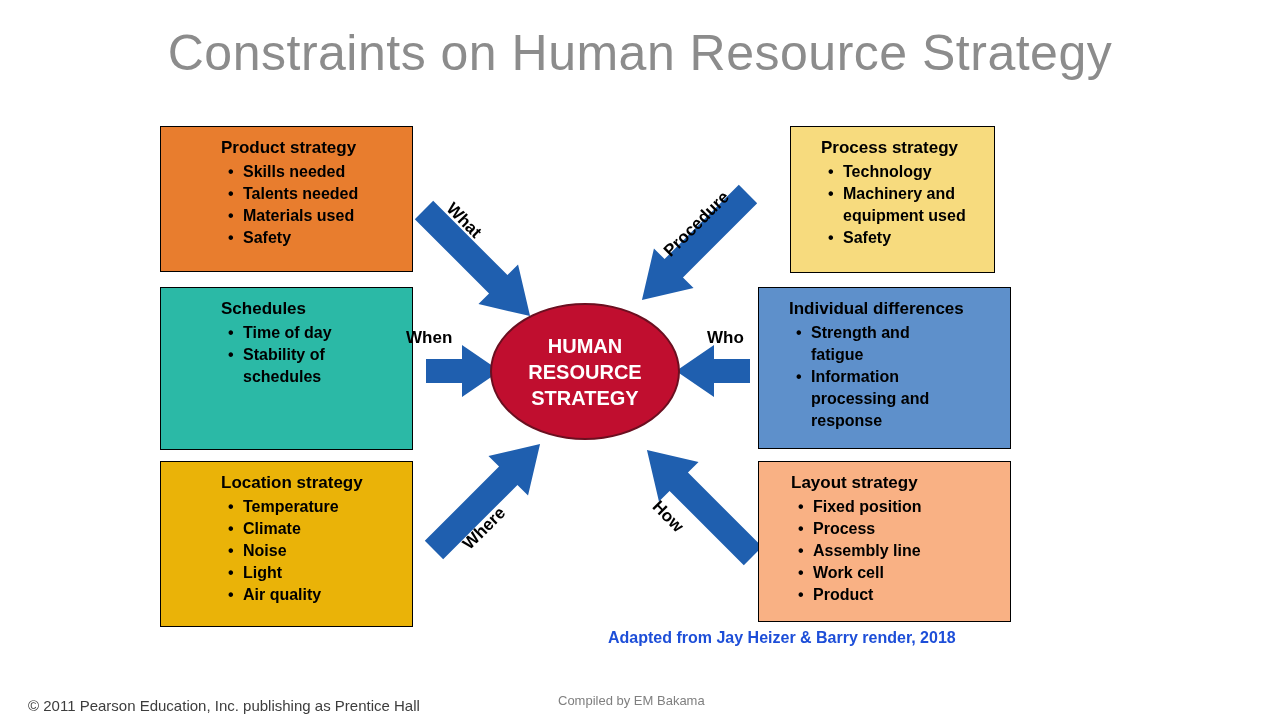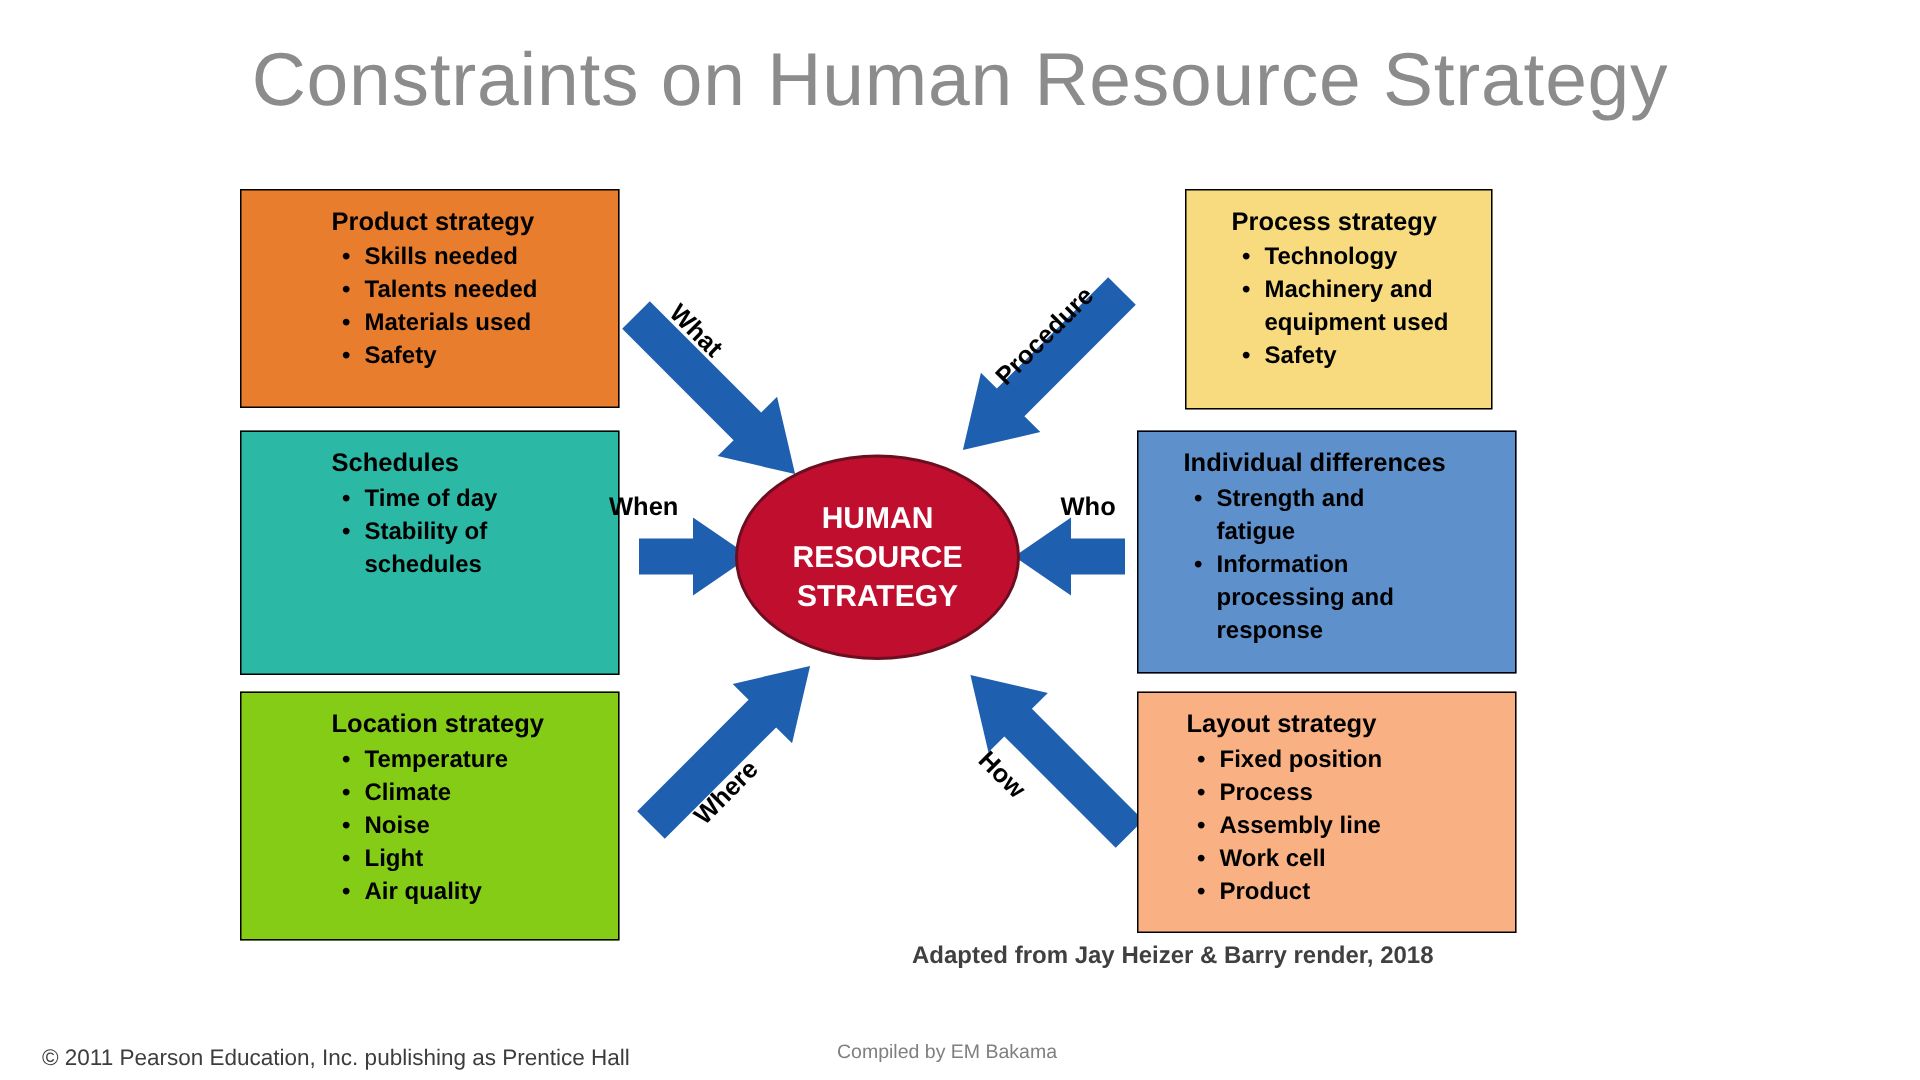--- a/index.html
+++ b/index.html
@@ -27,21 +27,21 @@
   }
   .box li::before { content:"•"; position:absolute; left:2px; }
 
   .box-product    { left:160px; top:126px; width:253px; height:146px; background:#E87D2E; }
   .box-process    { left:758px; top:126px; width:205px; height:147px; background:#F7DB7E; padding-left:30px;margin-left:32px; }
   .box-process li { max-width:150px; }
   .box-schedules  { left:160px; top:287px; width:253px; height:163px; background:#2BB9A6; }
   .box-schedules li { max-width:152px; }
   .box-individual { left:758px; top:287px; width:253px; height:162px; background:#5E90CB; padding-left:30px; }
   .box-individual li { max-width:138px; }
-  .box-location   { left:160px; top:461px; width:253px; height:166px; background:#84cc16; }
+  .box-location   { left:160px; top:461px; width:253px; height:166px; background:#eab308; }
   .box-layout     { left:758px; top:461px; width:253px; height:161px; background:#F9B184; padding-left:32px; }
 
   
   .center-ellipse {
     position:absolute; left:490px; top:303px; width:190px; height:137px;
     background:#C00E2F; border:2px solid #6B0F20; border-radius:50%;
     z-index:3; display:flex; align-items:center; justify-content:center;
   }
   .center-text {
     color:#ffffff; font-weight:bold; font-size:20px;
@@ -58,21 +58,21 @@
   .label-what      { left:456px; top:199px; transform:rotate(45deg); }
   .label-procedure { left:660px; top:247px; transform:rotate(-45deg); }
   .label-when      { left:406px; top:328px; }
   .label-who       { left:707px; top:328px; }
   .label-where     { left:459px; top:540px; transform:rotate(-45deg); }
   .label-how       { left:662px; top:497px; transform:rotate(45deg); }
 
   
   .attribution {
     position:absolute; left:608px; top:629px;
-    font-size:16px; font-weight:bold; color:#404040;
+    font-size:16px; font-weight:bold; color:#1d4ed8;
   }
   .footer-copyright {
     position:absolute; left:28px; top:697px;
     font-size:15px; color:#3D3D3D;
   }
   .footer-credit {
     position:absolute; left:558px; top:693px;
     font-size:13px; color:#7F7F7F;
   }
 </style>

